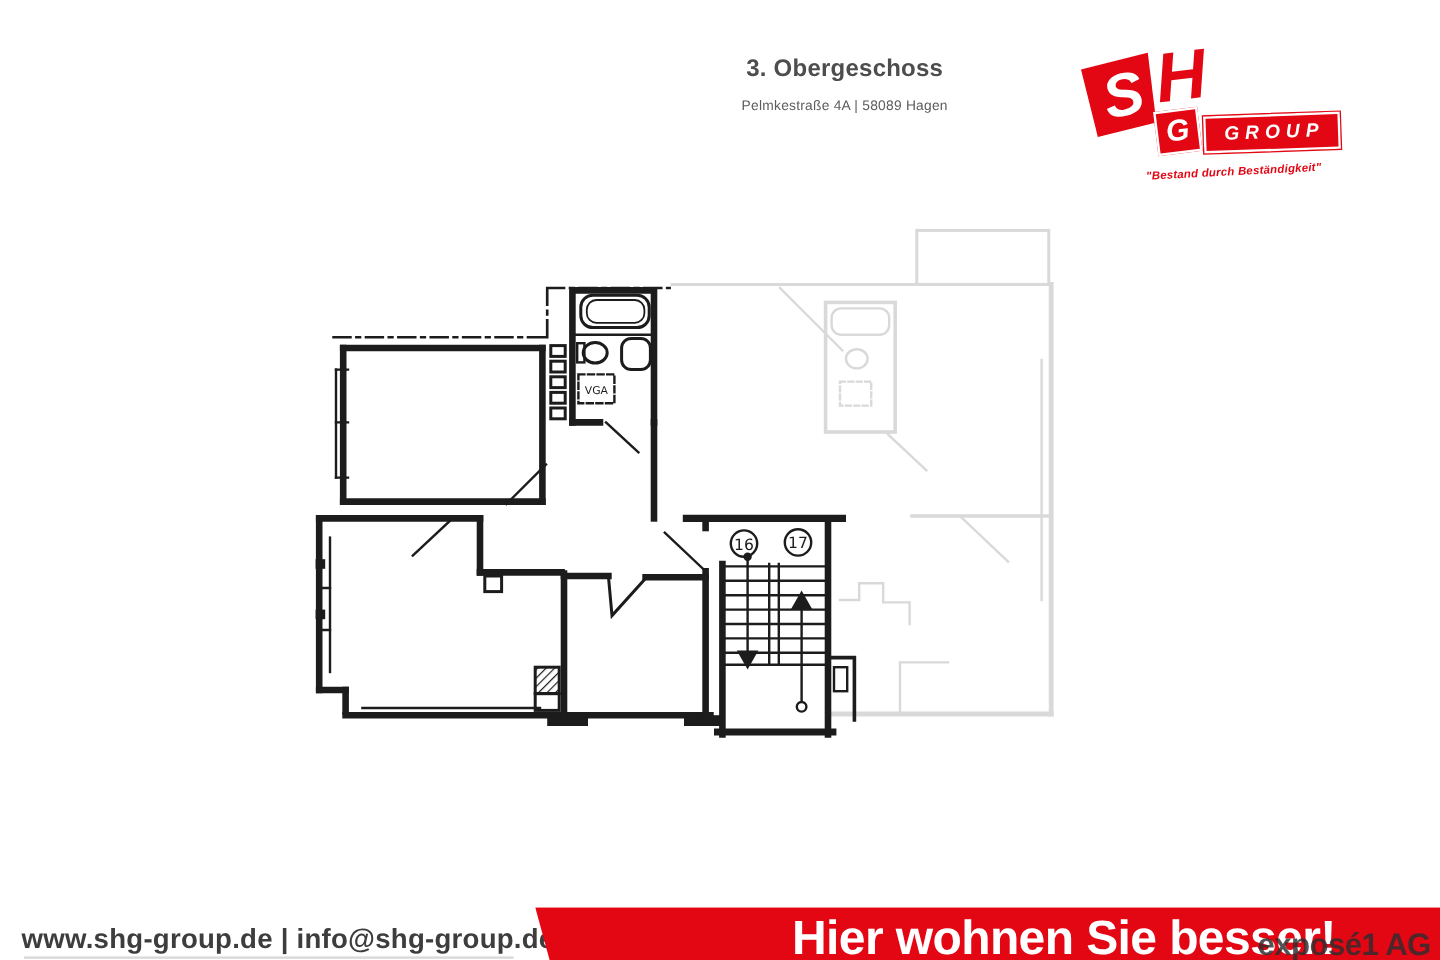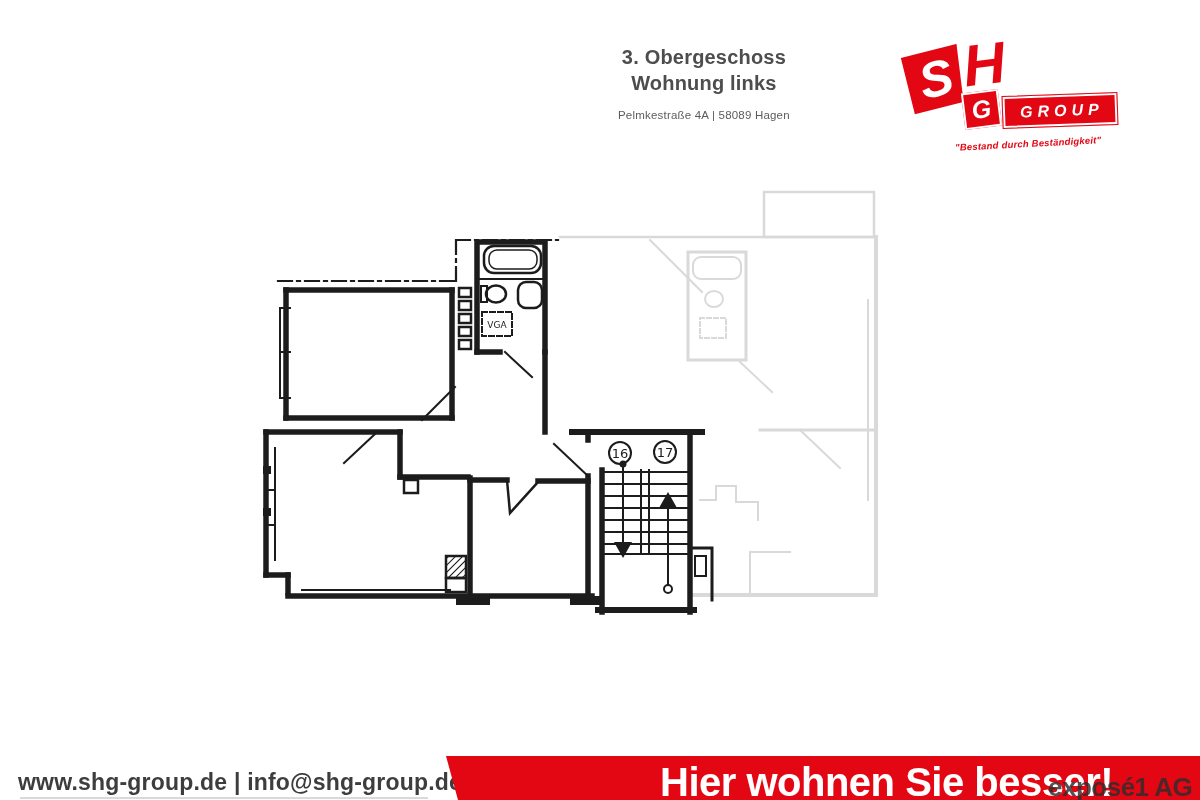--- a/index.html
+++ b/index.html
@@ -40,21 +40,20 @@
   .slogan{position:absolute;left:660px;top:760px;font-size:40px;font-weight:bold;
           color:#ffffff;letter-spacing:-.5px;white-space:nowrap;}
   .watermark{position:absolute;left:1048px;top:772px;font-size:26px;font-weight:bold;
           color:#2e2e2e;opacity:.82;letter-spacing:-.5px;white-space:nowrap;}
 </style>
 </head>
 <body>
 
 <div class="title-block">
   <div class="title-line">3. Obergeschoss</div>
-  <div class="title-line">Wohnung links</div>
   <div class="address">Pelmkestraße 4A | 58089 Hagen</div>
 </div>
 
 <div class="logo">
   <div class="tile tile-s">S</div>
   <div class="tile tile-h">H</div>
   <div class="tile tile-g">G</div>
   <div class="tile tile-group">GROUP</div>
   <div class="logo-tagline">"Bestand durch Beständigkeit"</div>
 </div>

